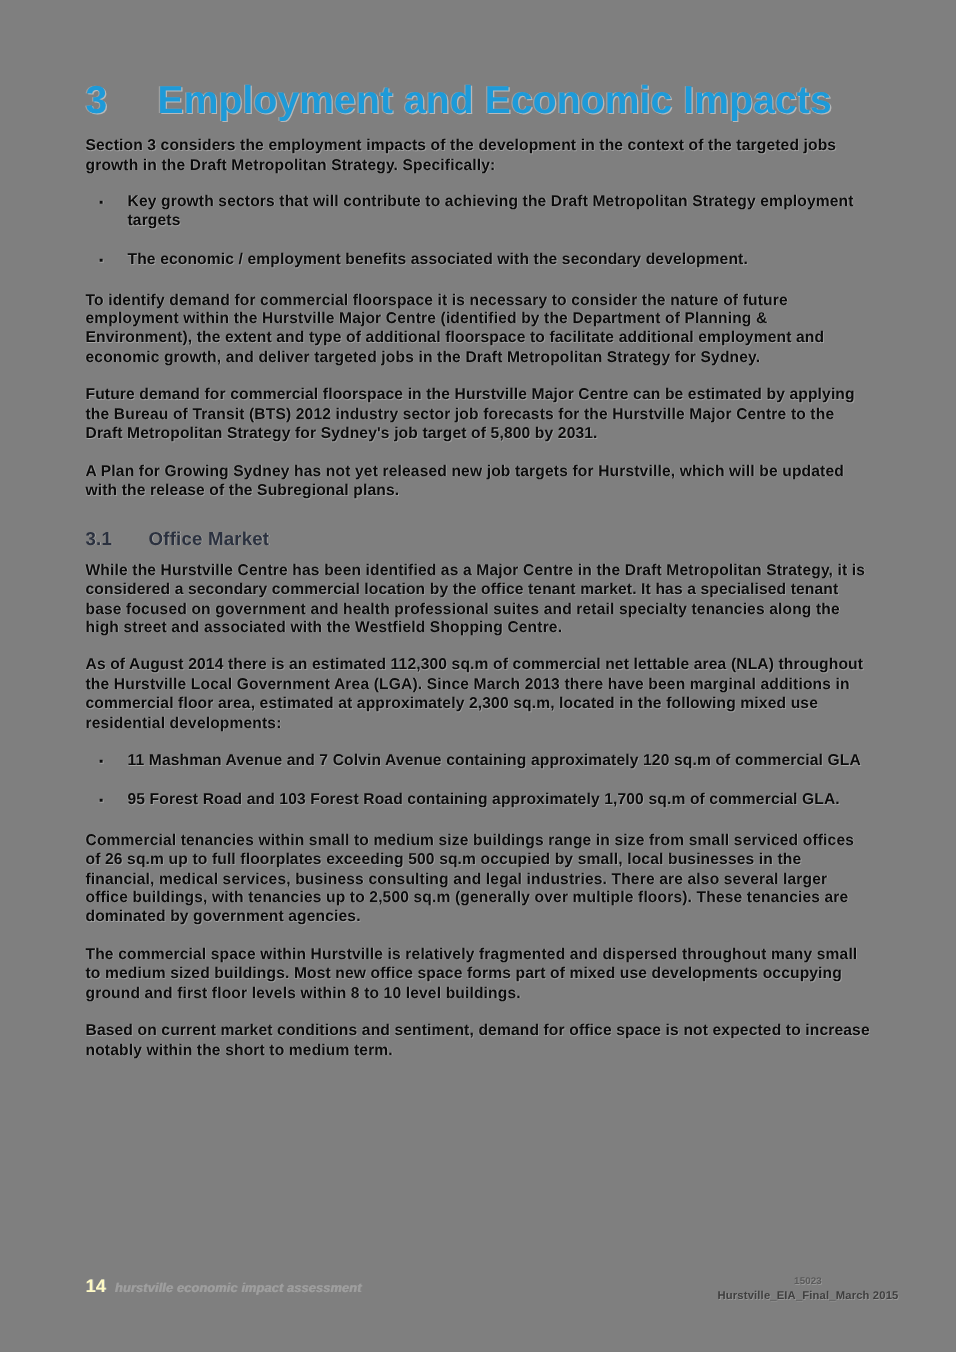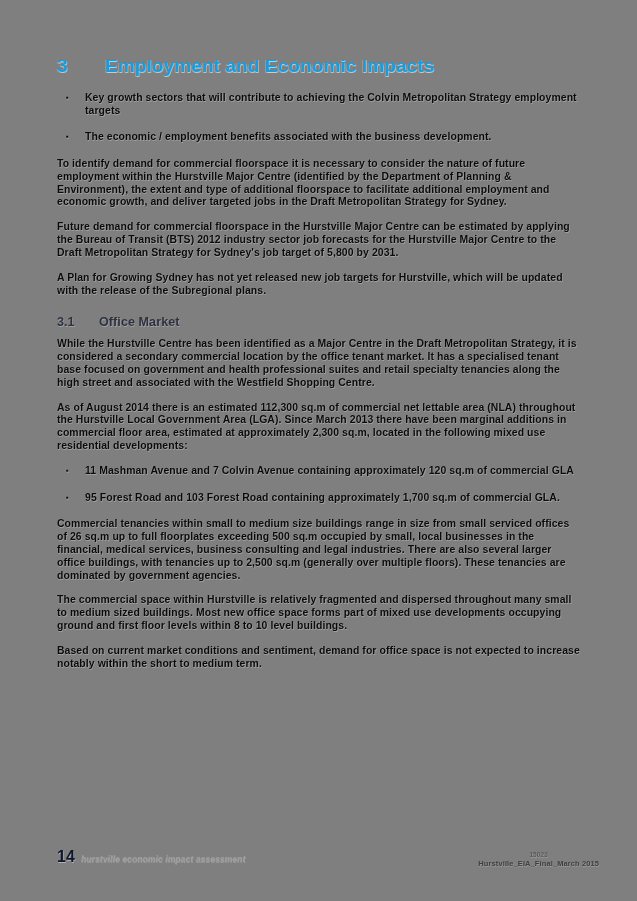--- a/index.html
+++ b/index.html
@@ -19,21 +19,21 @@
   
   .page, .page p, .page li{
     font-size:10.4px;
     line-height:12.9px;
     font-weight:bold;
     letter-spacing:0.1px;
     text-shadow:0.6px 0.6px 0 rgba(255,255,255,0.25), -0.6px 0.4px 0 rgba(255,255,255,0.12);
   }
   h1{
     margin:0 0 14px 0;
-    font-size:19px;line-height:24px;font-weight:bold;
+    font-size:26px;line-height:24px;font-weight:bold;
     color:#1e9ad8;
     text-shadow:0.8px 0.8px 0 rgba(255,255,255,0.45), -0.8px 0.5px 0 rgba(255,255,255,0.25);
   }
   h1 .h-num{display:inline-block;width:48px;}
   h2{
     margin:16px 0 8px 0;
     font-size:12.5px;line-height:16px;font-weight:bold;
     color:#0f172a;
     opacity:0.75;
     text-shadow:0.6px 0.6px 0 rgba(255,255,255,0.35);
@@ -51,43 +51,44 @@
   .italic-lead{}
   .footer{
     position:absolute;left:57px;right:38px;top:851px;
     display:flex;justify-content:space-between;align-items:flex-start;
   }
   .footer-left{
     color:#9f9f9f;font-size:8.5px;font-weight:bold;font-style:italic;
     text-shadow:0.5px 0.5px 0 rgba(255,255,255,0.2);
   }
   .footer-left .pagenum{
-    color:#0f172a;font-size:16px;font-style:normal;margin-right:6px;
+    color:#fef9c3;font-size:12px;font-style:normal;margin-right:6px;
     text-shadow:0.6px 0.6px 0 rgba(255,255,255,0.4);
     margin-top:16px;
   }
   .footer-right{
     text-align:center;color:#3f3f3f;font-size:7.5px;font-weight:bold;line-height:8.5px;
     text-shadow:0.5px 0.5px 0 rgba(255,255,255,0.2);
   }
   .footer-right .small{font-size:6.5px;color:#5a5a5a;}
 </style>
 </head>
 <body>
 
 <div class="page">
 
   <h1>
     <span class="h-num">3</span><span>Employment and Economic Impacts</span>
   </h1>
 
+  <p class="tight">Section 3 considers the employment impacts of the development in the context of the targeted jobs growth in the Draft Metropolitan Strategy.  Specifically:</p>
 
   <ul>
-    <li>Key growth sectors that will contribute to achieving the Colvin Metropolitan Strategy employment targets</li>
-    <li>The economic / employment benefits associated with the business development.</li>
+    <li>Key growth sectors that will contribute to achieving the Draft Metropolitan Strategy employment targets</li>
+    <li>The economic / employment benefits associated with the secondary development.</li>
   </ul>
 
   <p>To identify demand for commercial floorspace it is necessary to consider the nature of future employment within the Hurstville Major Centre (identified by the Department of Planning &amp; Environment), the extent and type of additional floorspace to facilitate additional employment and economic growth, and deliver targeted jobs in the Draft Metropolitan Strategy for Sydney.</p>
 
   <p>Future demand for commercial floorspace in the Hurstville Major Centre can be estimated by applying the Bureau of Transit (BTS) 2012 industry sector job forecasts for the Hurstville Major Centre to the Draft Metropolitan Strategy for Sydney's job target of 5,800 by 2031.</p>
 
   <p><span class="italic-lead">A Plan for Growing Sydney</span><span> has not yet released new job targets for Hurstville, which will be updated with the release of the Subregional plans.</span></p>
 
   <h2>
     <span class="h-num">3.1</span><span>Office Market</span>

